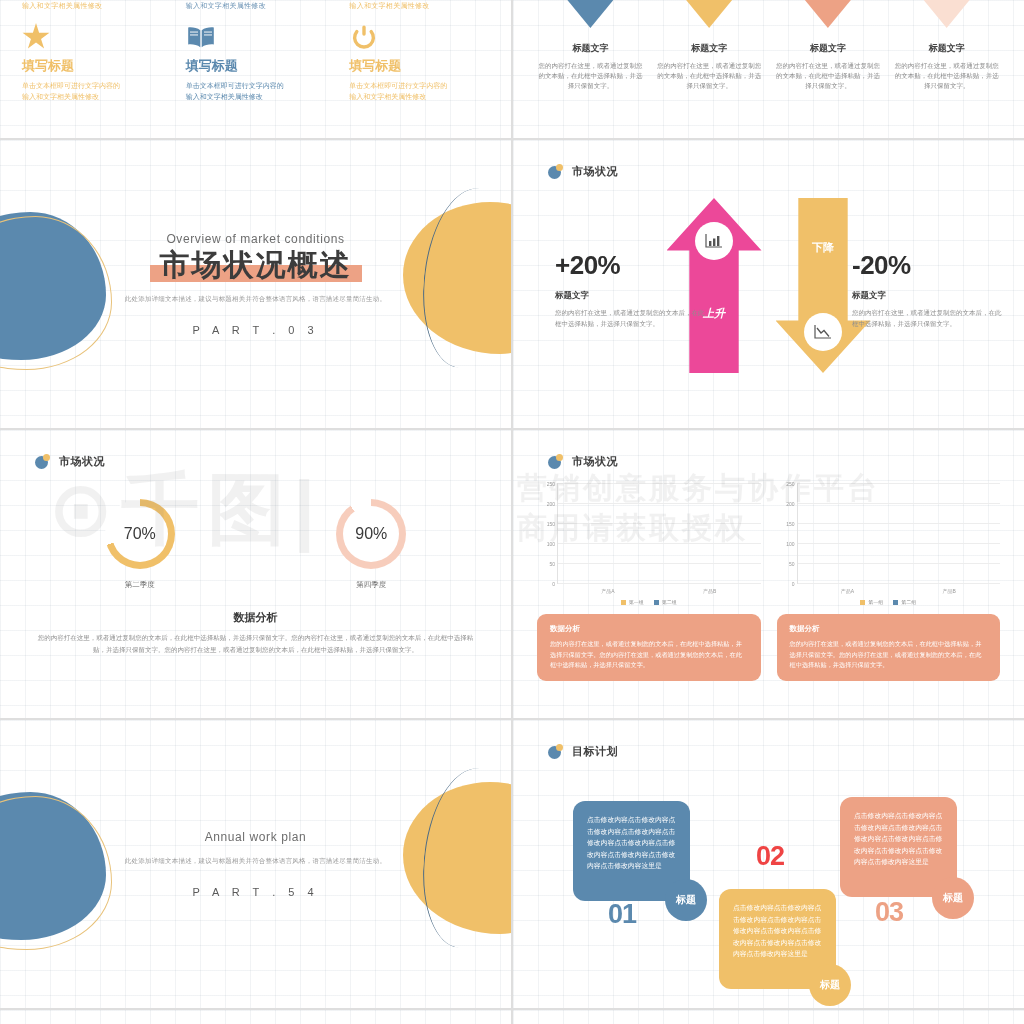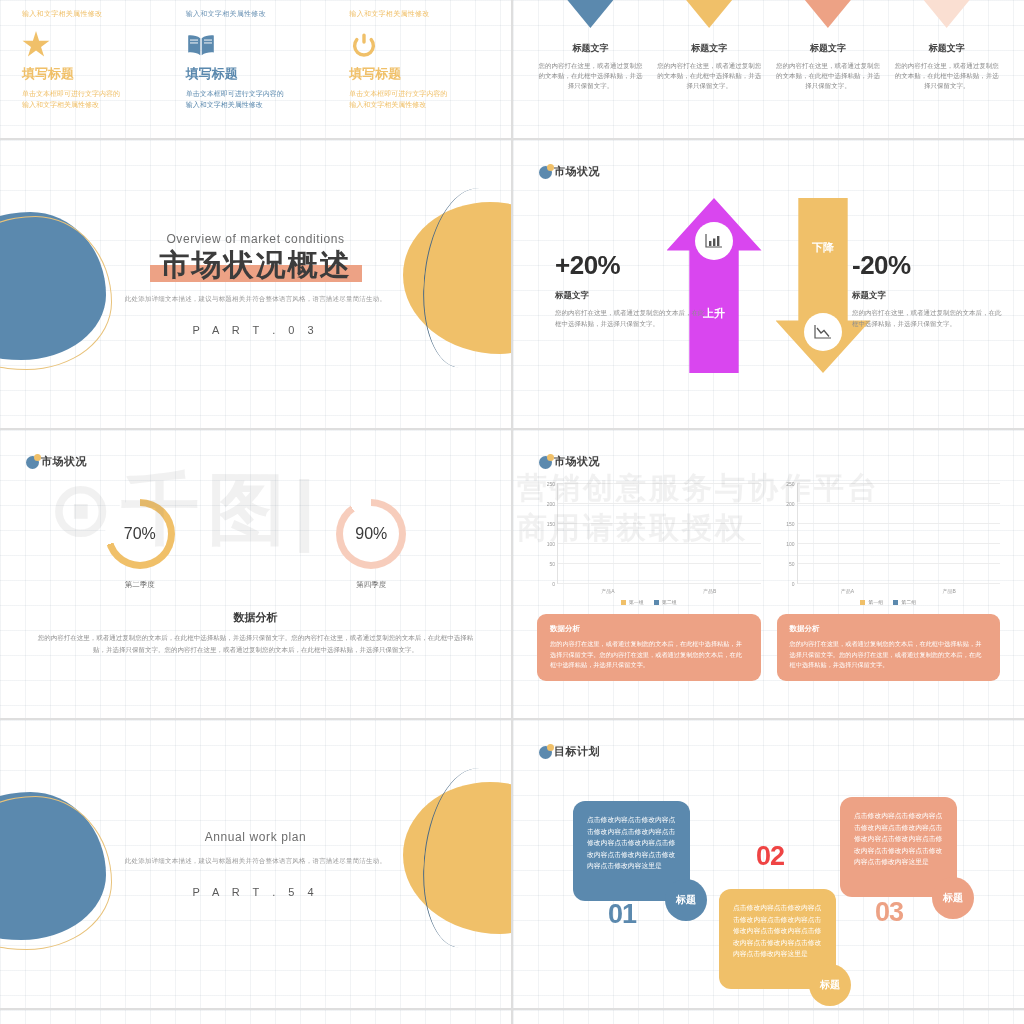--- a/index.html
+++ b/index.html
@@ -25,21 +25,21 @@
       linear-gradient(to right, rgba(150,165,180,.13) 1px, transparent 1px),
       linear-gradient(to bottom, rgba(150,165,180,.13) 1px, transparent 1px);
     background-size:25px 25px;
     pointer-events:none;z-index:0;
   }
   .slide > *{position:relative;z-index:1;}
   .gap{height:2px;background:#dedede;}
 
   
   .s1{height:138px;}
-  .s1 .cols{display:flex;padding:8px 10px;}
+  .s1 .cols{display:flex;padding:0 10px;}
   .s1 .col{flex:1;padding-left:12px;}
   .s1 .cut{font-size:7px;color:#f0c069;letter-spacing:.3px;line-height:11px;margin:0 0 12px 0;}
   .s1 .cut.blue{color:#6b93b5;}
   .s1 .ico{height:30px;margin-bottom:4px;}
   .s1 .ttl{font-size:13px;font-weight:bold;margin:2px 0 5px 0;}
   .s1 .desc{font-size:7px;line-height:11px;}
   .c-yellow{color:#f0c069;} .c-blue{color:#5b89ae;}
   .star{display:block;width:28px;height:28px;background:#f0c069;
         clip-path:polygon(50% 0%,61% 35%,98% 35%,68% 57%,79% 91%,50% 70%,21% 91%,32% 57%,2% 35%,39% 35%);}
 
@@ -66,31 +66,31 @@
   .cover-txt{text-align:center;z-index:5;}
   .cover-en{font-size:12px;color:#6d6d6d;letter-spacing:.6px;margin-bottom:2px;}
   .cover-cn{display:inline-block;font-size:30px;font-weight:bold;color:#3c3c3c;
             letter-spacing:2px;line-height:34px;padding:0 10px;position:relative;}
   .cover-cn::after{content:"";position:absolute;left:0;right:0;bottom:0;height:17px;
             background:#eda285;z-index:-1;}
   .cover-sub{font-size:6.5px;color:#9a9a9a;margin-top:13px;letter-spacing:.2px;}
   .cover-part{font-size:11px;color:#5a5a5a;letter-spacing:5px;margin-top:20px;}
 
   
-  .shead{display:flex;align-items:center;gap:0;padding:24px 0 0 26px;}
+  .shead{display:flex;align-items:center;gap:9px;padding:24px 0 0 26px;margin-left:9px;}
   .pieicon{position:relative;width:15px;height:15px;}
   .pieicon .b{position:absolute;left:0;top:2px;width:13px;height:13px;border-radius:50%;background:#5b89ae;}
   .pieicon .y{position:absolute;right:0;top:0;width:7px;height:7px;border-radius:50%;background:#f0c069;}
   .shead .t{font-size:11px;color:#3f3f3f;font-weight:bold;letter-spacing:.5px;}
 
   
   .s4{height:288px;}
   .arrowwrap{position:absolute;left:0;right:0;top:58px;display:flex;justify-content:center;align-items:flex-start;}
-  .arrow-up{position:relative;width:95px;height:175px;background:#d946ef;
-      clip-path:polygon(50% 0,100% 30%,76% 30%,76% 100%,24% 100%,24% 30%,0 30%);}
+  .arrow-up{position:relative;width:95px;height:175px;background:#ec4899;
+      clip-path:polygon(50% 0,100% 30%,76% 30%,76% 100%,24% 100%,24% 30%,0 30%);font-style:italic;}
   .arrow-dn{position:relative;width:95px;height:175px;margin-left:14px;background:#f0c069;
       clip-path:polygon(24% 0,76% 0,76% 70%,100% 70%,50% 100%,0 70%,24% 70%);}
   .abadge{position:absolute;left:50%;transform:translateX(-50%);width:38px;height:38px;
       border-radius:50%;background:#fff;display:flex;align-items:center;justify-content:center;}
   .arrow-up .abadge{top:24px;} .arrow-dn .abadge{bottom:22px;}
   .alabel{position:absolute;left:0;right:0;text-align:center;color:#fff;font-size:11px;font-weight:bold;}
   .arrow-up .alabel{bottom:52px;} .arrow-dn .alabel{top:42px;}
   .aside{position:absolute;top:110px;width:150px;}
   .aside.left{left:42px;} .aside.right{left:auto;right:22px;}
   .apct{font-size:26px;font-weight:bold;color:#2f2f2f;letter-spacing:-.5px;}

